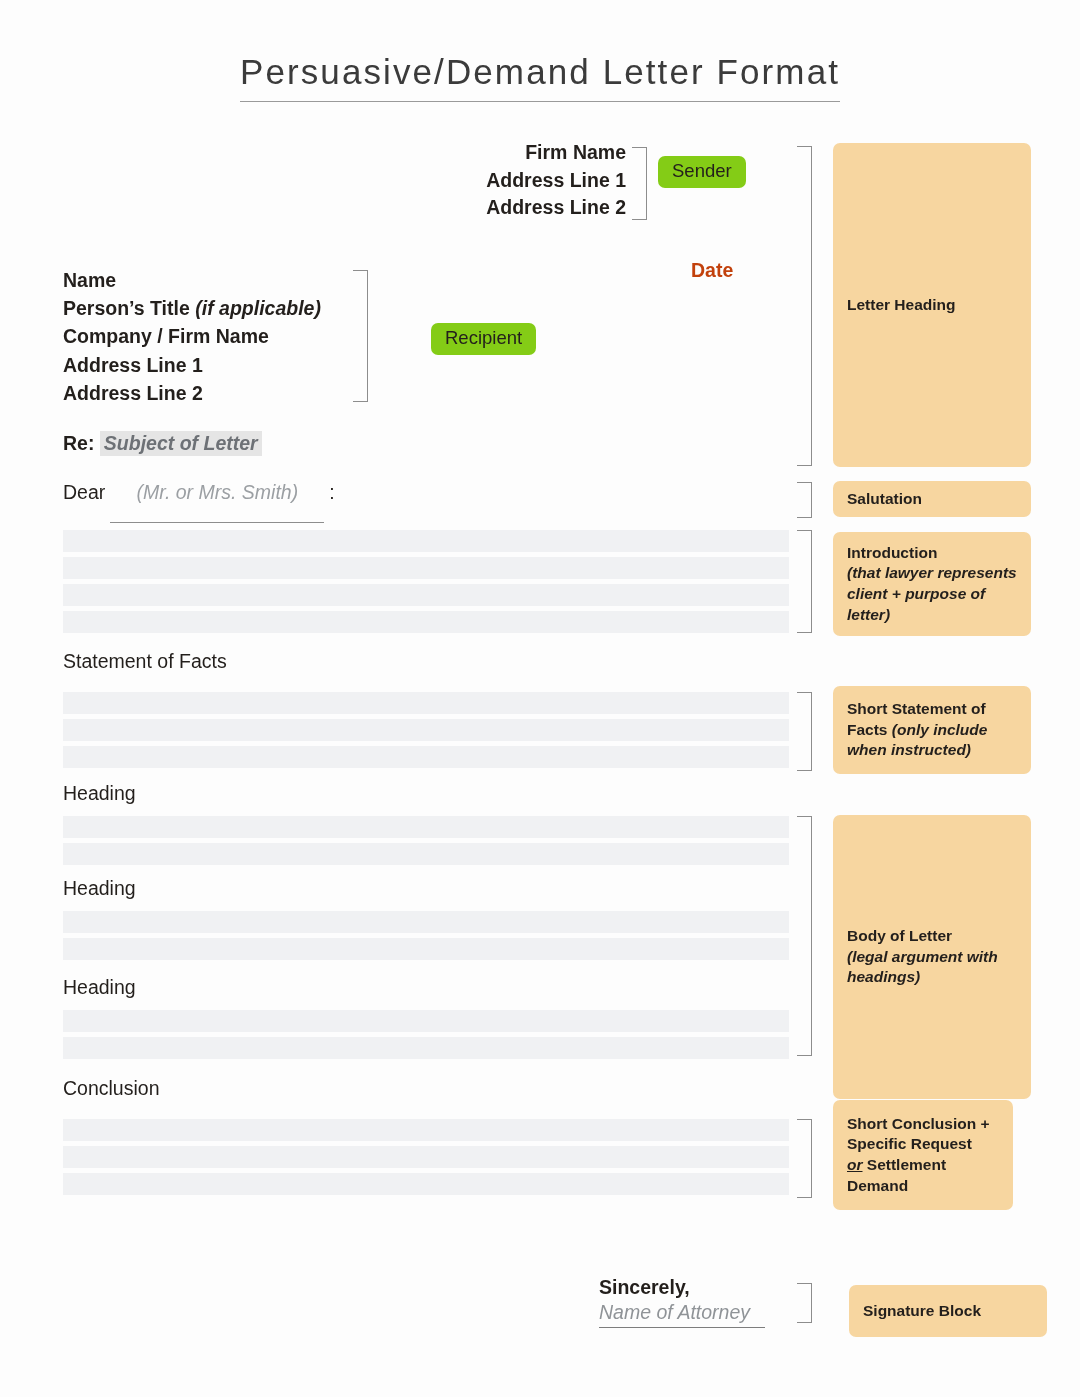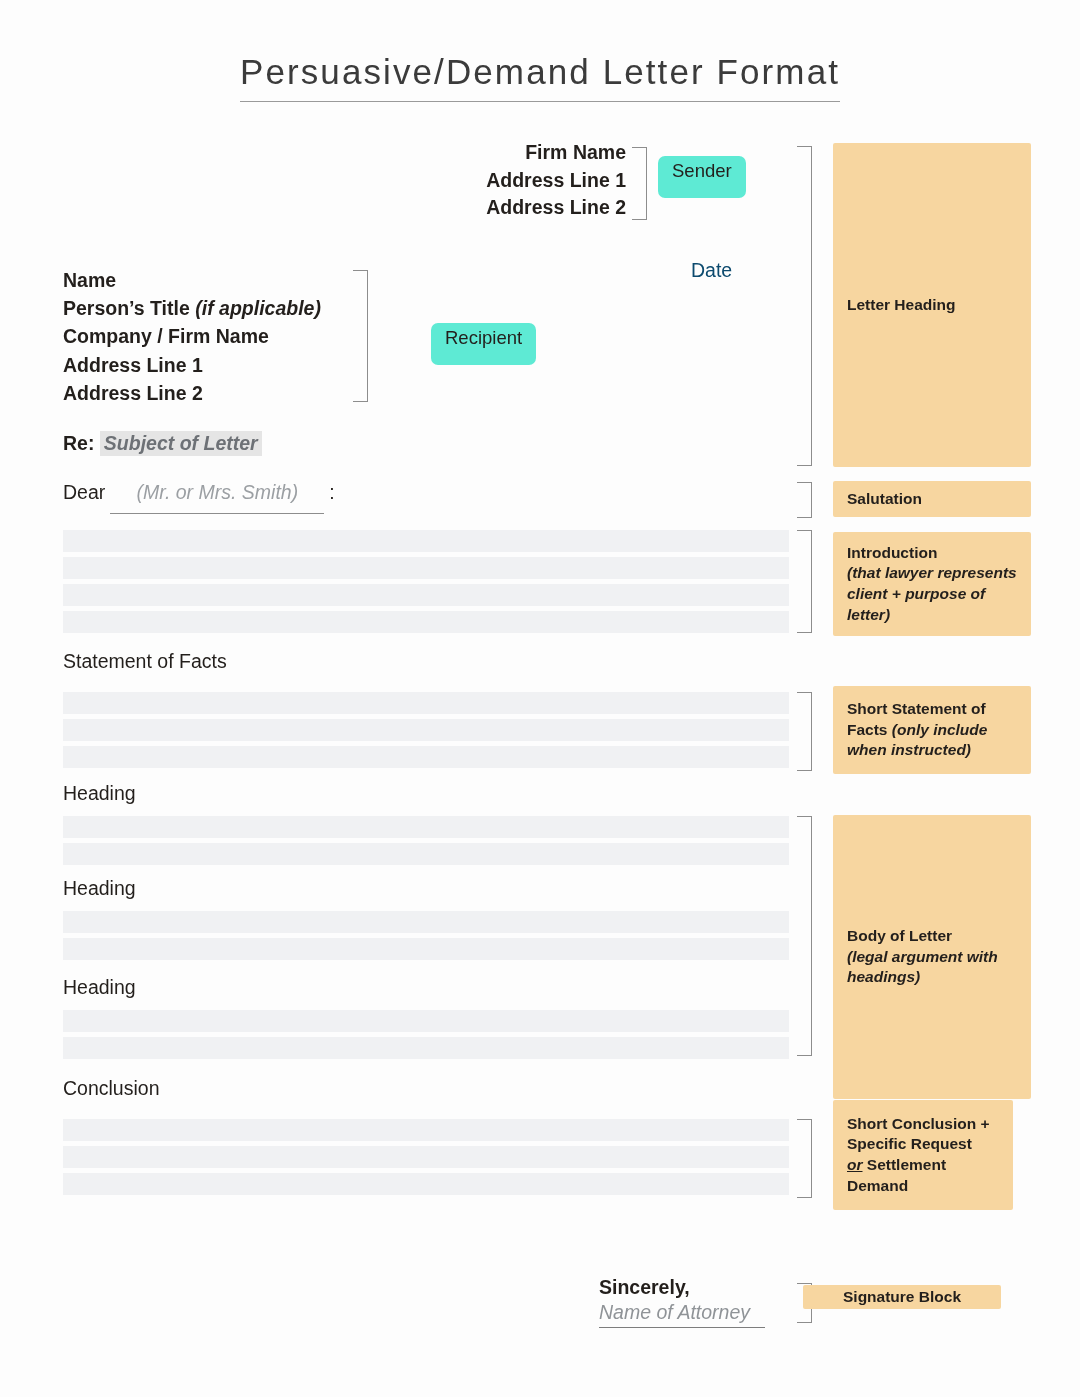--- a/index.html
+++ b/index.html
@@ -41,42 +41,42 @@
     border: 1.6px solid #8d8d8d;
     border-left: none;
     box-sizing: border-box;
     width: 15px;
   }
 
   
   .tan-box {
     position: absolute;
     background: #f7d6a0;
-    border-radius: 2px;
+    border-radius: 7px;
     box-sizing: border-box;
     font-size: 15.5px;
     font-weight: bold;
     line-height: 1.33;
     color: #231f1c;
     padding: 0 14px;
     display: flex;
     flex-direction: column;
     justify-content: center;
   }
   .tan-box i { font-style: italic; }
   .tan-box u { text-decoration: underline; }
 
   .badge {
     position: absolute;
-    background: #5eead4;
+    background: #84cc16;
     border-radius: 7px;
     font-size: 18.5px;
     font-weight: normal;
     color: #231f1c;
-    padding: 4px 14px 16px;
+    padding: 4px 14px 6px;
     box-sizing: border-box;
     white-space: nowrap;
   }
 
   
   .sender-block {
     position: absolute;
     top: 139px;
     left: 330px;
     width: 296px;
@@ -85,22 +85,22 @@
     font-weight: bold;
     line-height: 27.5px;
     color: #231f1c;
   }
 
   .date-text {
     position: absolute;
     top: 259px;
     left: 691px;
     font-size: 19.5px;
-    font-weight: normal;
-    color: #0c4a6e;
+    font-weight: bold;
+    color: #c2410c;
   }
 
   .recipient-block {
     position: absolute;
     top: 266px;
     left: 63px;
     font-size: 19.5px;
     line-height: 28.2px;
     font-weight: bold;
     color: #231f1c;
@@ -138,21 +138,21 @@
   }
   .dear-line .dear-word { font-weight: normal; }
   .dear-line .dear-blank {
     display: inline-block;
     min-width: 214px;
     text-align: center;
     font-style: italic;
     color: #9b9fa3;
     border-bottom: 1.6px solid #8d8d8d;
     margin: 0 5px;
-    padding-bottom: 9px;
+    padding-bottom: 18px;
   }
   .dear-line .dear-colon { font-weight: normal; }
 
   
   .section-heading {
     position: absolute;
     left: 63px;
     font-size: 19.5px;
     font-weight: normal;
     color: #231f1c;
@@ -308,15 +308,15 @@
 
 <div class="tan-box" style="top:1100px; left:833px; width:180px; height:110px;">
   <div>
     <span>Short Conclusion +</span><br>
     <span>Specific Request</span><br>
     <i><u>or</u></i><span> Settlement</span><br>
     <span>Demand</span>
   </div>
 </div>
 
-<div class="tan-box" style="top:1285px; left:803px; width:198px; height:24px;align-items:center;">
+<div class="tan-box" style="top:1285px; left:849px; width:198px; height:52px;">
   <div>Signature Block</div>
 </div>
 
 </body></html>

